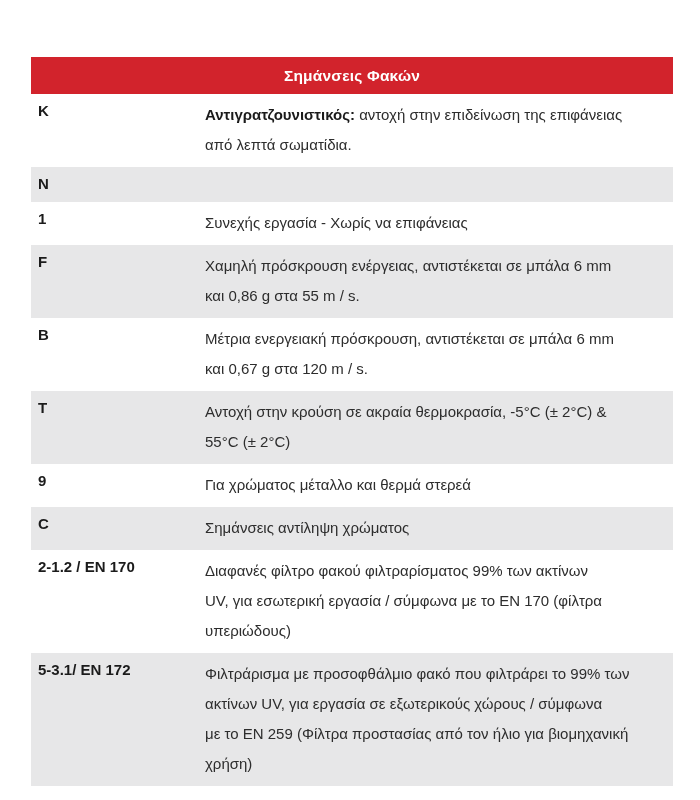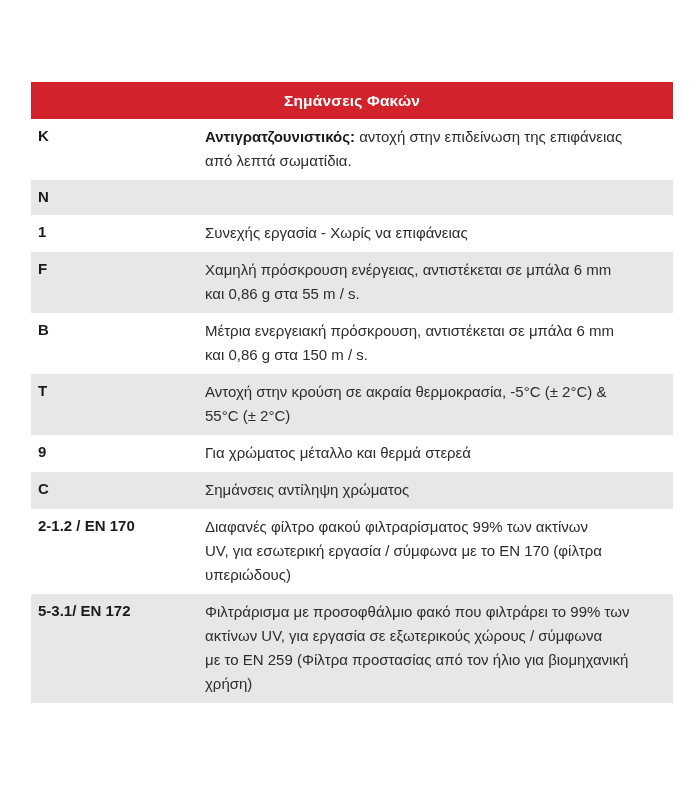--- a/index.html
+++ b/index.html
@@ -11,21 +11,21 @@
   .page {
     position: relative;
     width: 700px;
     height: 800px;
     background: #ffffff;
     overflow: hidden;
   }
   .markings-table {
     position: absolute;
     left: 31px;
-    top: 82px;
+    top: 57px;
     width: 642px;
   }
   .table-header {
     background: #d2232c;
     height: 37px;
     display: flex;
     align-items: center;
     justify-content: center;
   }
   .table-header .title {
@@ -51,21 +51,21 @@
     font-size: 15px;
     line-height: 22px;
     color: #1b1b1b;
     white-space: nowrap;
   }
   .cell-desc {
     flex: 1 1 auto;
     box-sizing: border-box;
     padding-right: 10px;
     font-size: 15px;
-    line-height: 24px;
+    line-height: 30px;
     color: #2d2d2d;
   }
   .cell-desc .term {
     font-weight: bold;
     color: #1b1b1b;
   }
   .cell-desc .txt {
     white-space: pre-line;
   }
 </style>
@@ -96,21 +96,21 @@
 
     <div class="row alt">
       <div class="cell-code">F</div>
       <div class="cell-desc"><span class="term"></span> <span class="txt">Χαμηλή πρόσκρουση ενέργειας, αντιστέκεται σε μπάλα 6 mm
 και 0,86 g στα 55 m / s.</span></div>
     </div>
 
     <div class="row">
       <div class="cell-code">B</div>
       <div class="cell-desc"><span class="term"></span> <span class="txt">Μέτρια ενεργειακή πρόσκρουση, αντιστέκεται σε μπάλα 6 mm
-και 0,86 g στα 150 m / s.</span></div>
+και 0,67 g στα 120 m / s.</span></div>
     </div>
 
     <div class="row alt">
       <div class="cell-code">T</div>
       <div class="cell-desc"><span class="term"></span> <span class="txt">Αντοχή στην κρούση σε ακραία θερμοκρασία, -5°C (± 2°C) &amp;
 55°C (± 2°C)</span></div>
     </div>
 
     <div class="row">
       <div class="cell-code">9</div>

